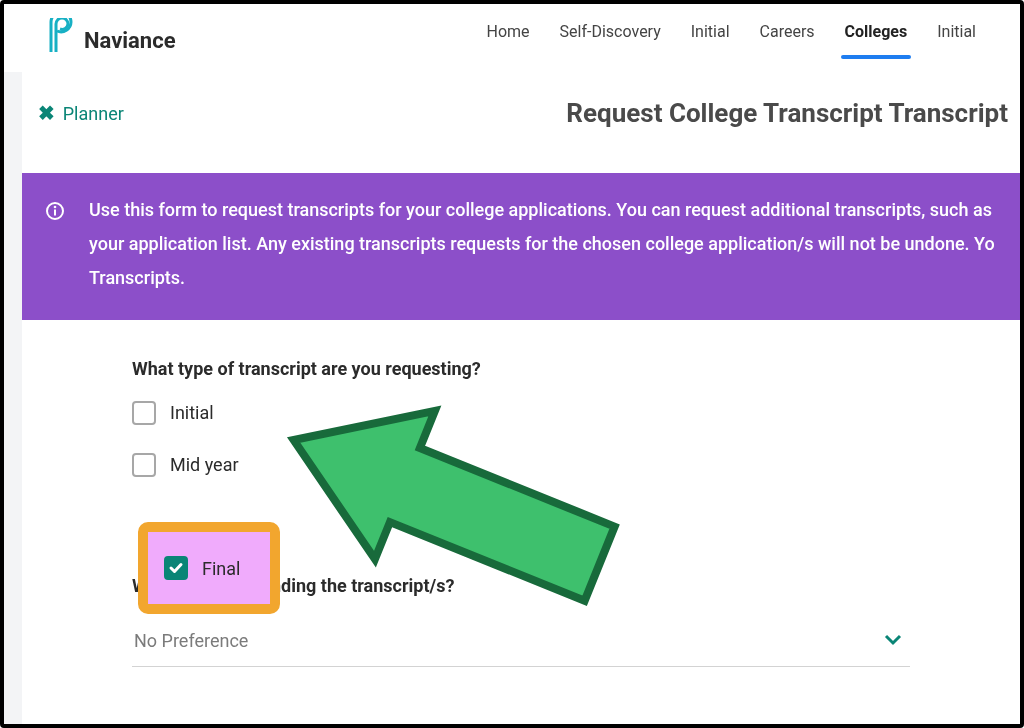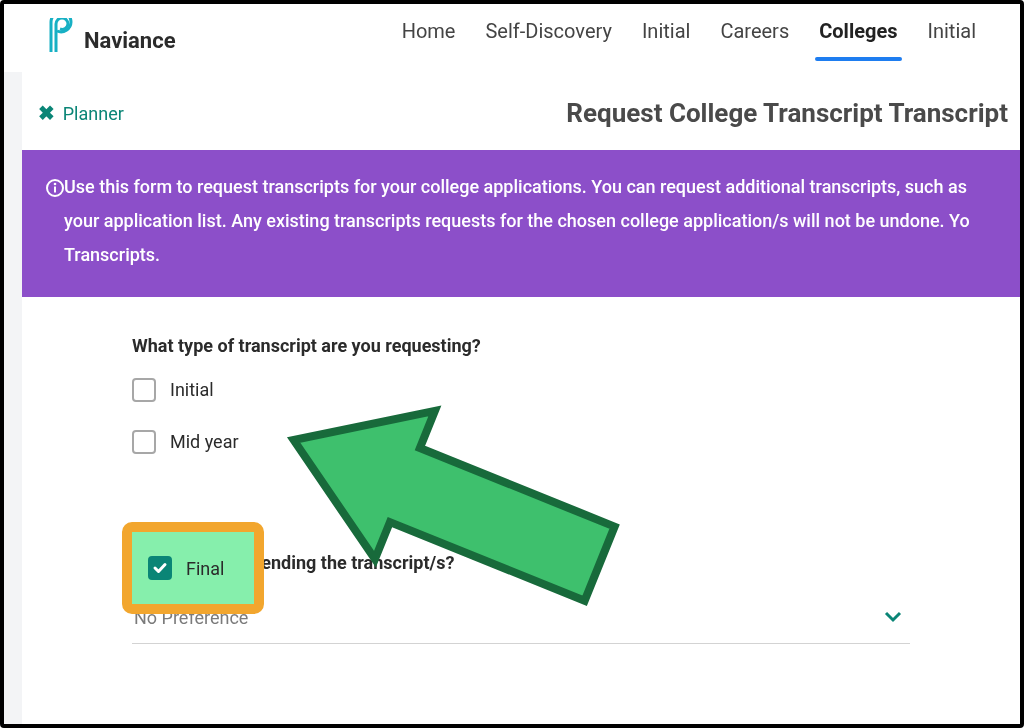--- a/index.html
+++ b/index.html
@@ -40,21 +40,21 @@
       font-weight: 700;
       color: #2b2b2b;
     }
     .nav-items {
       margin-left: auto;
       display: flex;
       gap: 30px;
       align-items: center;
     }
     .nav-link {
-      font-size: 20px;
+      font-size: 16px;
       color: #444;
       padding-bottom: 18px;
       cursor: pointer;
       position: relative;
     }
     .nav-link.active {
       font-weight: 700;
       color: #222;
     }
     .nav-link.active::after {
@@ -107,25 +107,26 @@
       font-size: 26px;
       font-weight: 700;
       color: #4a4a4a;
       padding-right: 12px;
     }
     .purple-banner {
       background: #8c4fc9;
       color: #fff;
       padding: 20px 24px 24px 24px;
       display: flex;
-      gap: 0;
+      gap: 25px;
       font-size: 18px;
       line-height: 1.9;
       font-weight: 500;
       width: 100%;
+      margin-top: 23px;
     }
     .info-icon-wrap {
       flex-shrink: 0;
       padding-top: 4px;
     }
     .banner-text {
       white-space: nowrap;
       overflow: hidden;
     }
     .banner-text div { white-space: nowrap; }
@@ -162,23 +163,23 @@
     .cb-label {
       font-size: 18px;
       color: #2b2b2b;
     }
     .highlight-box {
       border: 10px solid #f2a62e;
       border-radius: 10px;
       padding: 24px 30px 24px 16px;
       display: inline-flex;
       position: absolute;
-      left: 100px;
+      left: 116px;
       top: 450px;
-      background: #86efac;
+      background: #f0abfc;
     }
     .highlight-box .checkbox-row { margin-bottom: 0; }
     .select-row {
       display: flex;
       align-items: center;
       justify-content: space-between;
       border-bottom: 1px solid #d3d3d3;
       padding: 10px 6px 12px 2px;
       margin-top: 20px;
       cursor: pointer;

